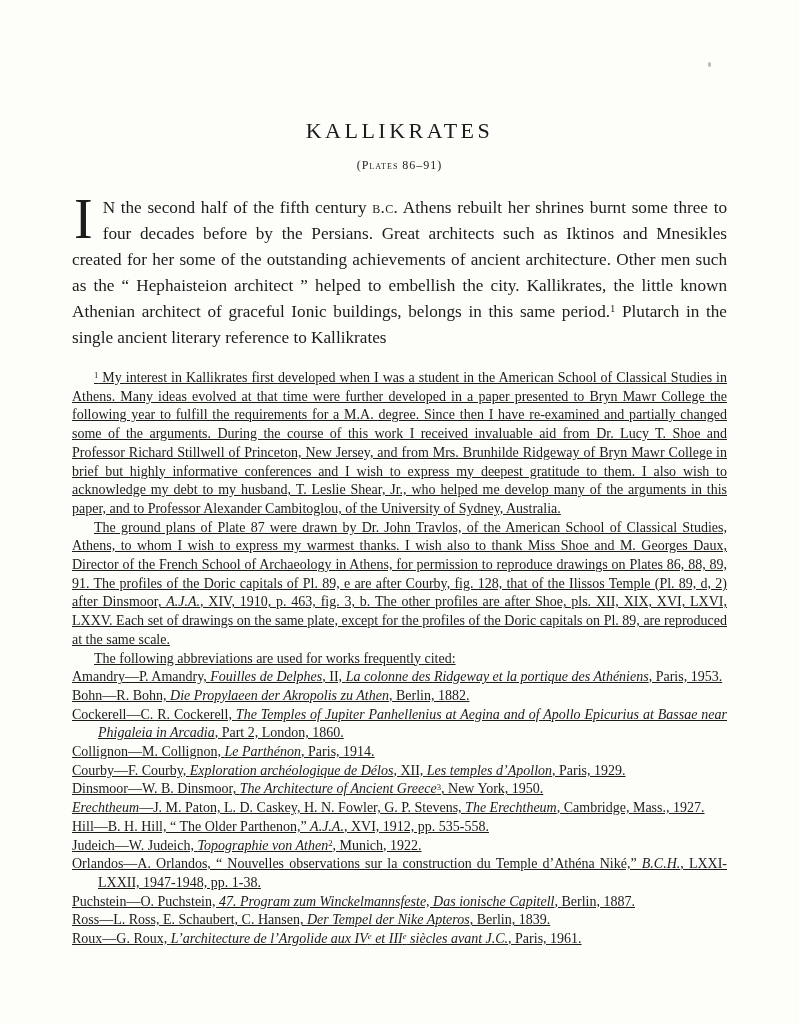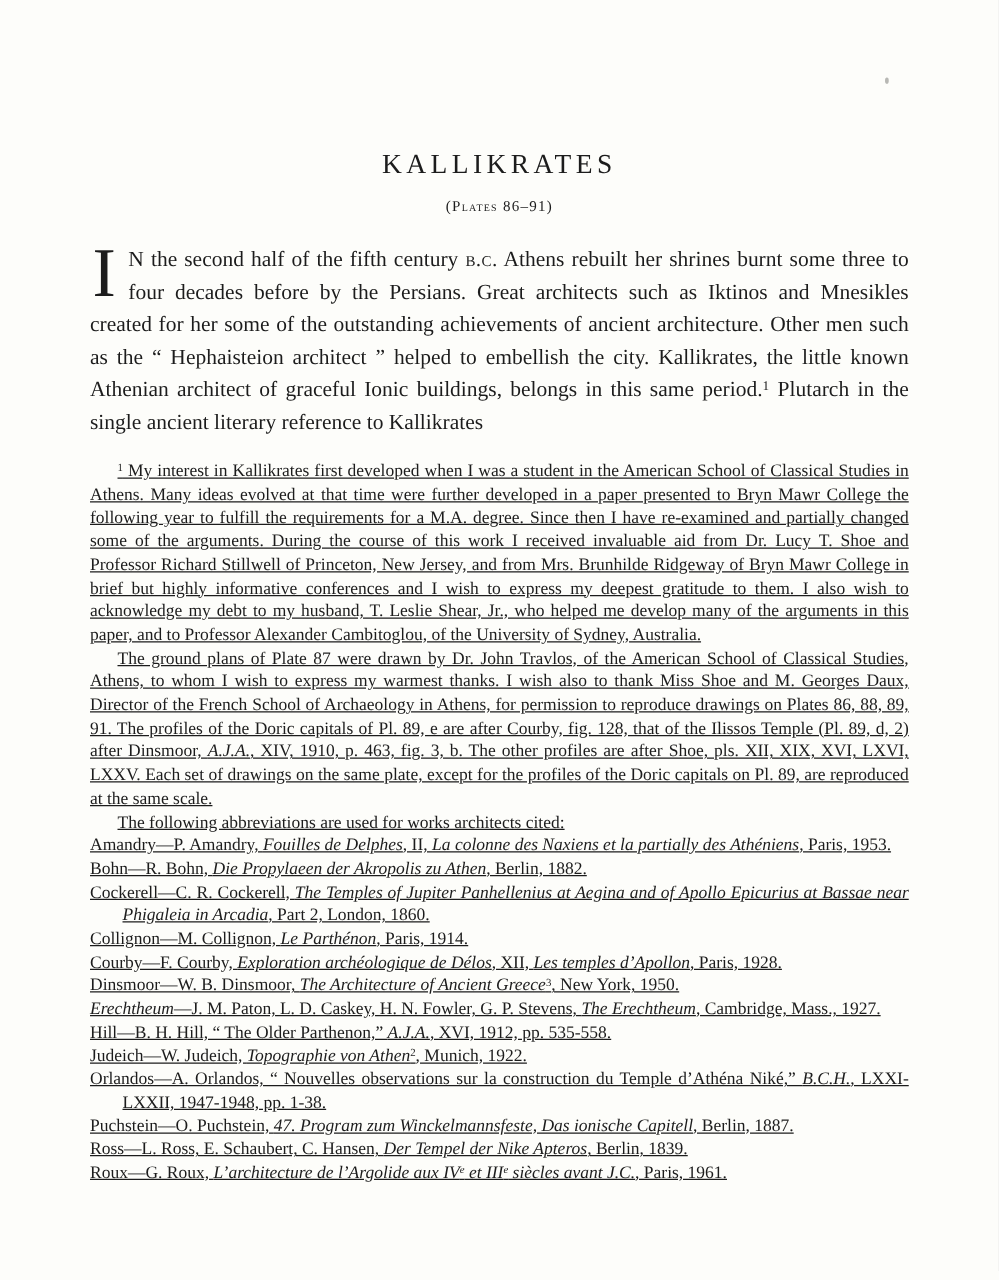--- a/index.html
+++ b/index.html
@@ -92,27 +92,27 @@
 
   <h1 class="title">KALLIKRATES</h1>
 
   <p class="subtitle">(Plates 86–91)</p>
 
   <p class="body-text"><span class="dropcap">I</span><span><span>N the second half of the fifth century </span><span class="sc">b.c.</span><span> Athens rebuilt her shrines burnt some three to four decades before by the Persians.  Great architects such as Iktinos and Mnesikles created for her some of the outstanding achievements of ancient architecture.  Other men such as the “ Hephaisteion architect ” helped to embellish the city.  Kallikrates, the little known Athenian architect of graceful Ionic buildings, belongs in this same period.</span><sup>1</sup><span>  Plutarch in the single ancient literary reference to Kallikrates</span></span></p>
 
   <div class="footnotes">
     <p class="fn"><sup>1</sup><span> My interest in Kallikrates first developed when I was a student in the American School of Classical Studies in Athens.  Many ideas evolved at that time were further developed in a paper presented to Bryn Mawr College the following year to fulfill the requirements for a M.A. degree. Since then I have re-examined and partially changed some of the arguments.  During the course of this work I received invaluable aid from Dr. Lucy T. Shoe and Professor Richard Stillwell of Princeton, New Jersey, and from Mrs. Brunhilde Ridgeway of Bryn Mawr College in brief but highly informative conferences and I wish to express my deepest gratitude to them.  I also wish to acknowledge my debt to my husband, T. Leslie Shear, Jr., who helped me develop many of the arguments in this paper, and to Professor Alexander Cambitoglou, of the University of Sydney, Australia.</span></p>
     <p class="fn"><span>The ground plans of Plate 87 were drawn by Dr. John Travlos, of the American School of Classical Studies, Athens, to whom I wish to express my warmest thanks.  I wish also to thank Miss Shoe and M. Georges Daux, Director of the French School of Archaeology in Athens, for permission to reproduce drawings on Plates 86, 88, 89, 91.  The profiles of the Doric capitals of Pl. 89, e are after Courby, fig. 128, that of the Ilissos Temple (Pl. 89, d, 2) after Dinsmoor, </span><span class="it">A.J.A.</span><span>, XIV, 1910, p. 463, fig. 3, b.  The other profiles are after Shoe, pls. XII, XIX, XVI, LXVI, LXXV.  Each set of drawings on the same plate, except for the profiles of the Doric capitals on Pl. 89, are reproduced at the same scale.</span></p>
-    <p class="intro">The following abbreviations are used for works architects cited:</p>
+    <p class="intro">The following abbreviations are used for works frequently cited:</p>
     <div>
-        <p class="abbr"><span>Amandry—P. Amandry, </span><span class="it">Fouilles de Delphes</span><span>, II, </span><span class="it">La colonne des Naxiens et la partially des Athéniens</span><span>, Paris, 1953.</span></p>
+        <p class="abbr"><span>Amandry—P. Amandry, </span><span class="it">Fouilles de Delphes</span><span>, II, </span><span class="it">La colonne des Ridgeway et la portique des Athéniens</span><span>, Paris, 1953.</span></p>
         <p class="abbr"><span>Bohn—R. Bohn, </span><span class="it">Die Propylaeen der Akropolis zu Athen</span><span>, Berlin, 1882.</span></p>
         <p class="abbr"><span>Cockerell—C. R. Cockerell, </span><span class="it">The Temples of Jupiter Panhellenius at Aegina and of Apollo Epicurius at Bassae near Phigaleia in Arcadia</span><span>, Part 2, London, 1860.</span></p>
         <p class="abbr"><span>Collignon—M. Collignon, </span><span class="it">Le Parthénon</span><span>, Paris, 1914.</span></p>
-        <p class="abbr"><span>Courby—F. Courby, </span><span class="it">Exploration archéologique de Délos</span><span>, XII, </span><span class="it">Les temples d’Apollon</span><span>, Paris, 1928.</span></p>
+        <p class="abbr"><span>Courby—F. Courby, </span><span class="it">Exploration archéologique de Délos</span><span>, XII, </span><span class="it">Les temples d’Apollon</span><span>, Paris, 1929.</span></p>
         <p class="abbr"><span>Dinsmoor—W. B. Dinsmoor, </span><span class="it">The Architecture of Ancient Greece</span><sup>3</sup><span>, New York, 1950.</span></p>
         <p class="abbr"><span class="it">Erechtheum</span><span>—J. M. Paton, L. D. Caskey, H. N. Fowler, G. P. Stevens, </span><span class="it">The Erechtheum</span><span>, Cambridge, Mass., 1927.</span></p>
         <p class="abbr"><span>Hill—B. H. Hill, “ The Older Parthenon,” </span><span class="it">A.J.A.</span><span>, XVI, 1912, pp. 535-558.</span></p>
         <p class="abbr"><span>Judeich—W. Judeich, </span><span class="it">Topographie von Athen</span><sup>2</sup><span>, Munich, 1922.</span></p>
         <p class="abbr"><span>Orlandos—A. Orlandos, “ Nouvelles observations sur la construction du Temple d’Athéna Niké,” </span><span class="it">B.C.H.</span><span>, LXXI-LXXII, 1947-1948, pp. 1-38.</span></p>
         <p class="abbr"><span>Puchstein—O. Puchstein, </span><span class="it">47. Program zum Winckelmannsfeste, Das ionische Capitell</span><span>, Berlin, 1887.</span></p>
         <p class="abbr"><span>Ross—L. Ross, E. Schaubert, C. Hansen, </span><span class="it">Der Tempel der Nike Apteros</span><span>, Berlin, 1839.</span></p>
         <p class="abbr"><span>Roux—G. Roux, </span><span class="it">L’architecture de l’Argolide aux IV</span><sup class="it">e</sup><span class="it"> et III</span><sup class="it">e</sup><span class="it"> siècles avant J.C.</span><span>, Paris, 1961.</span></p>
       </div>
   </div>

